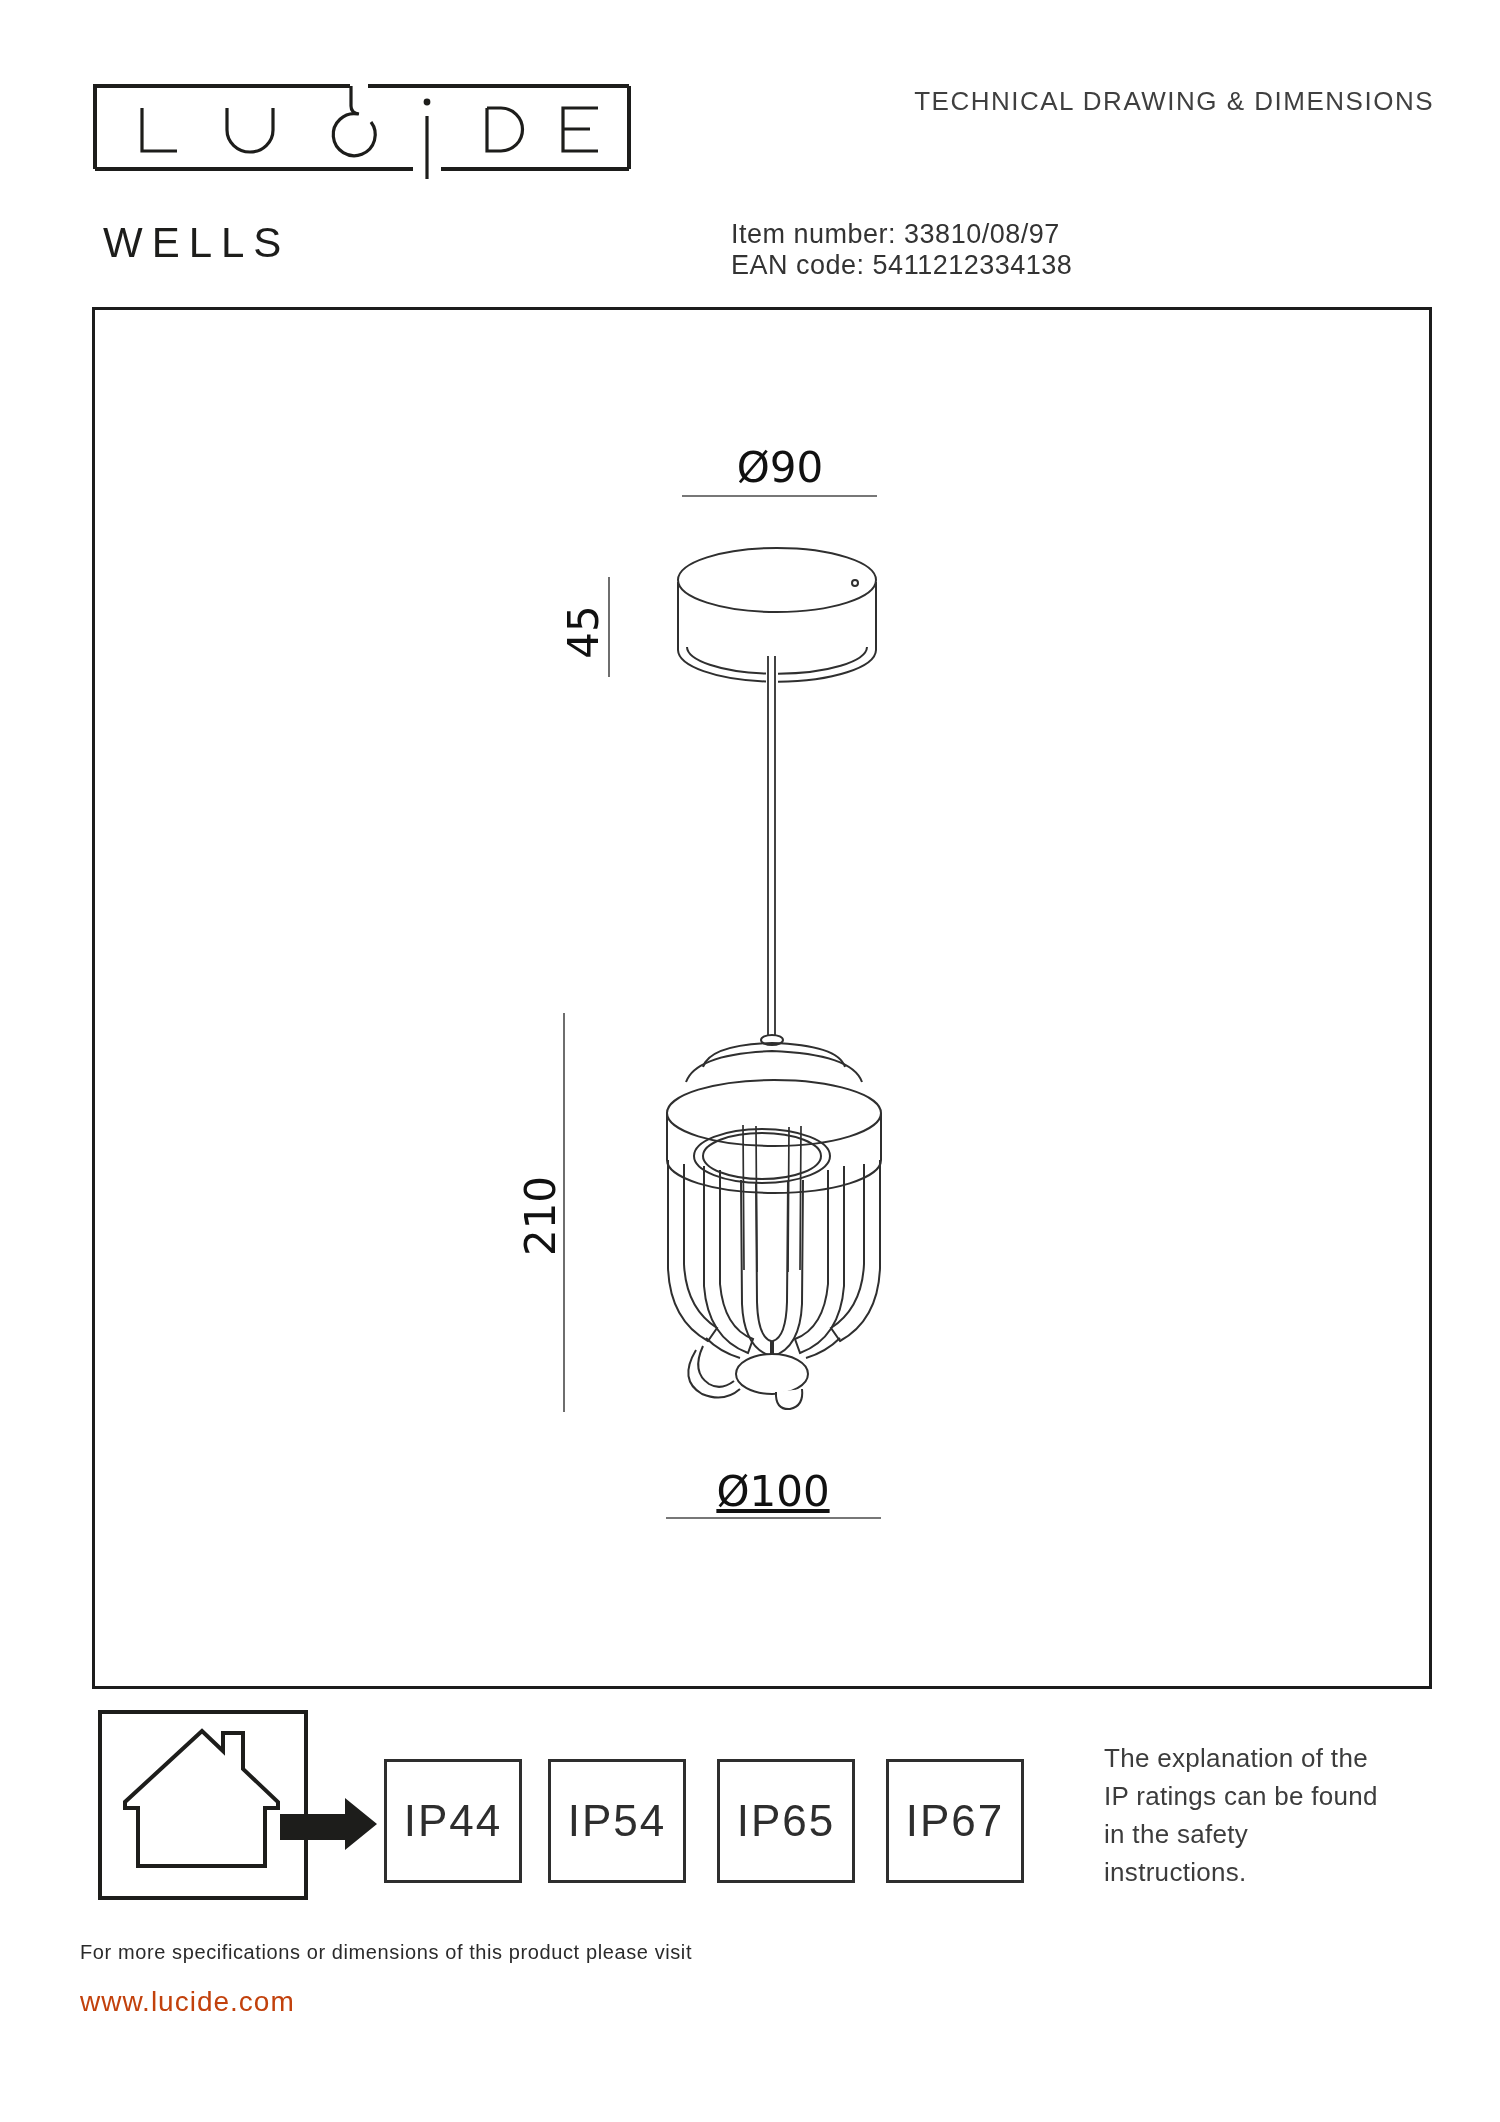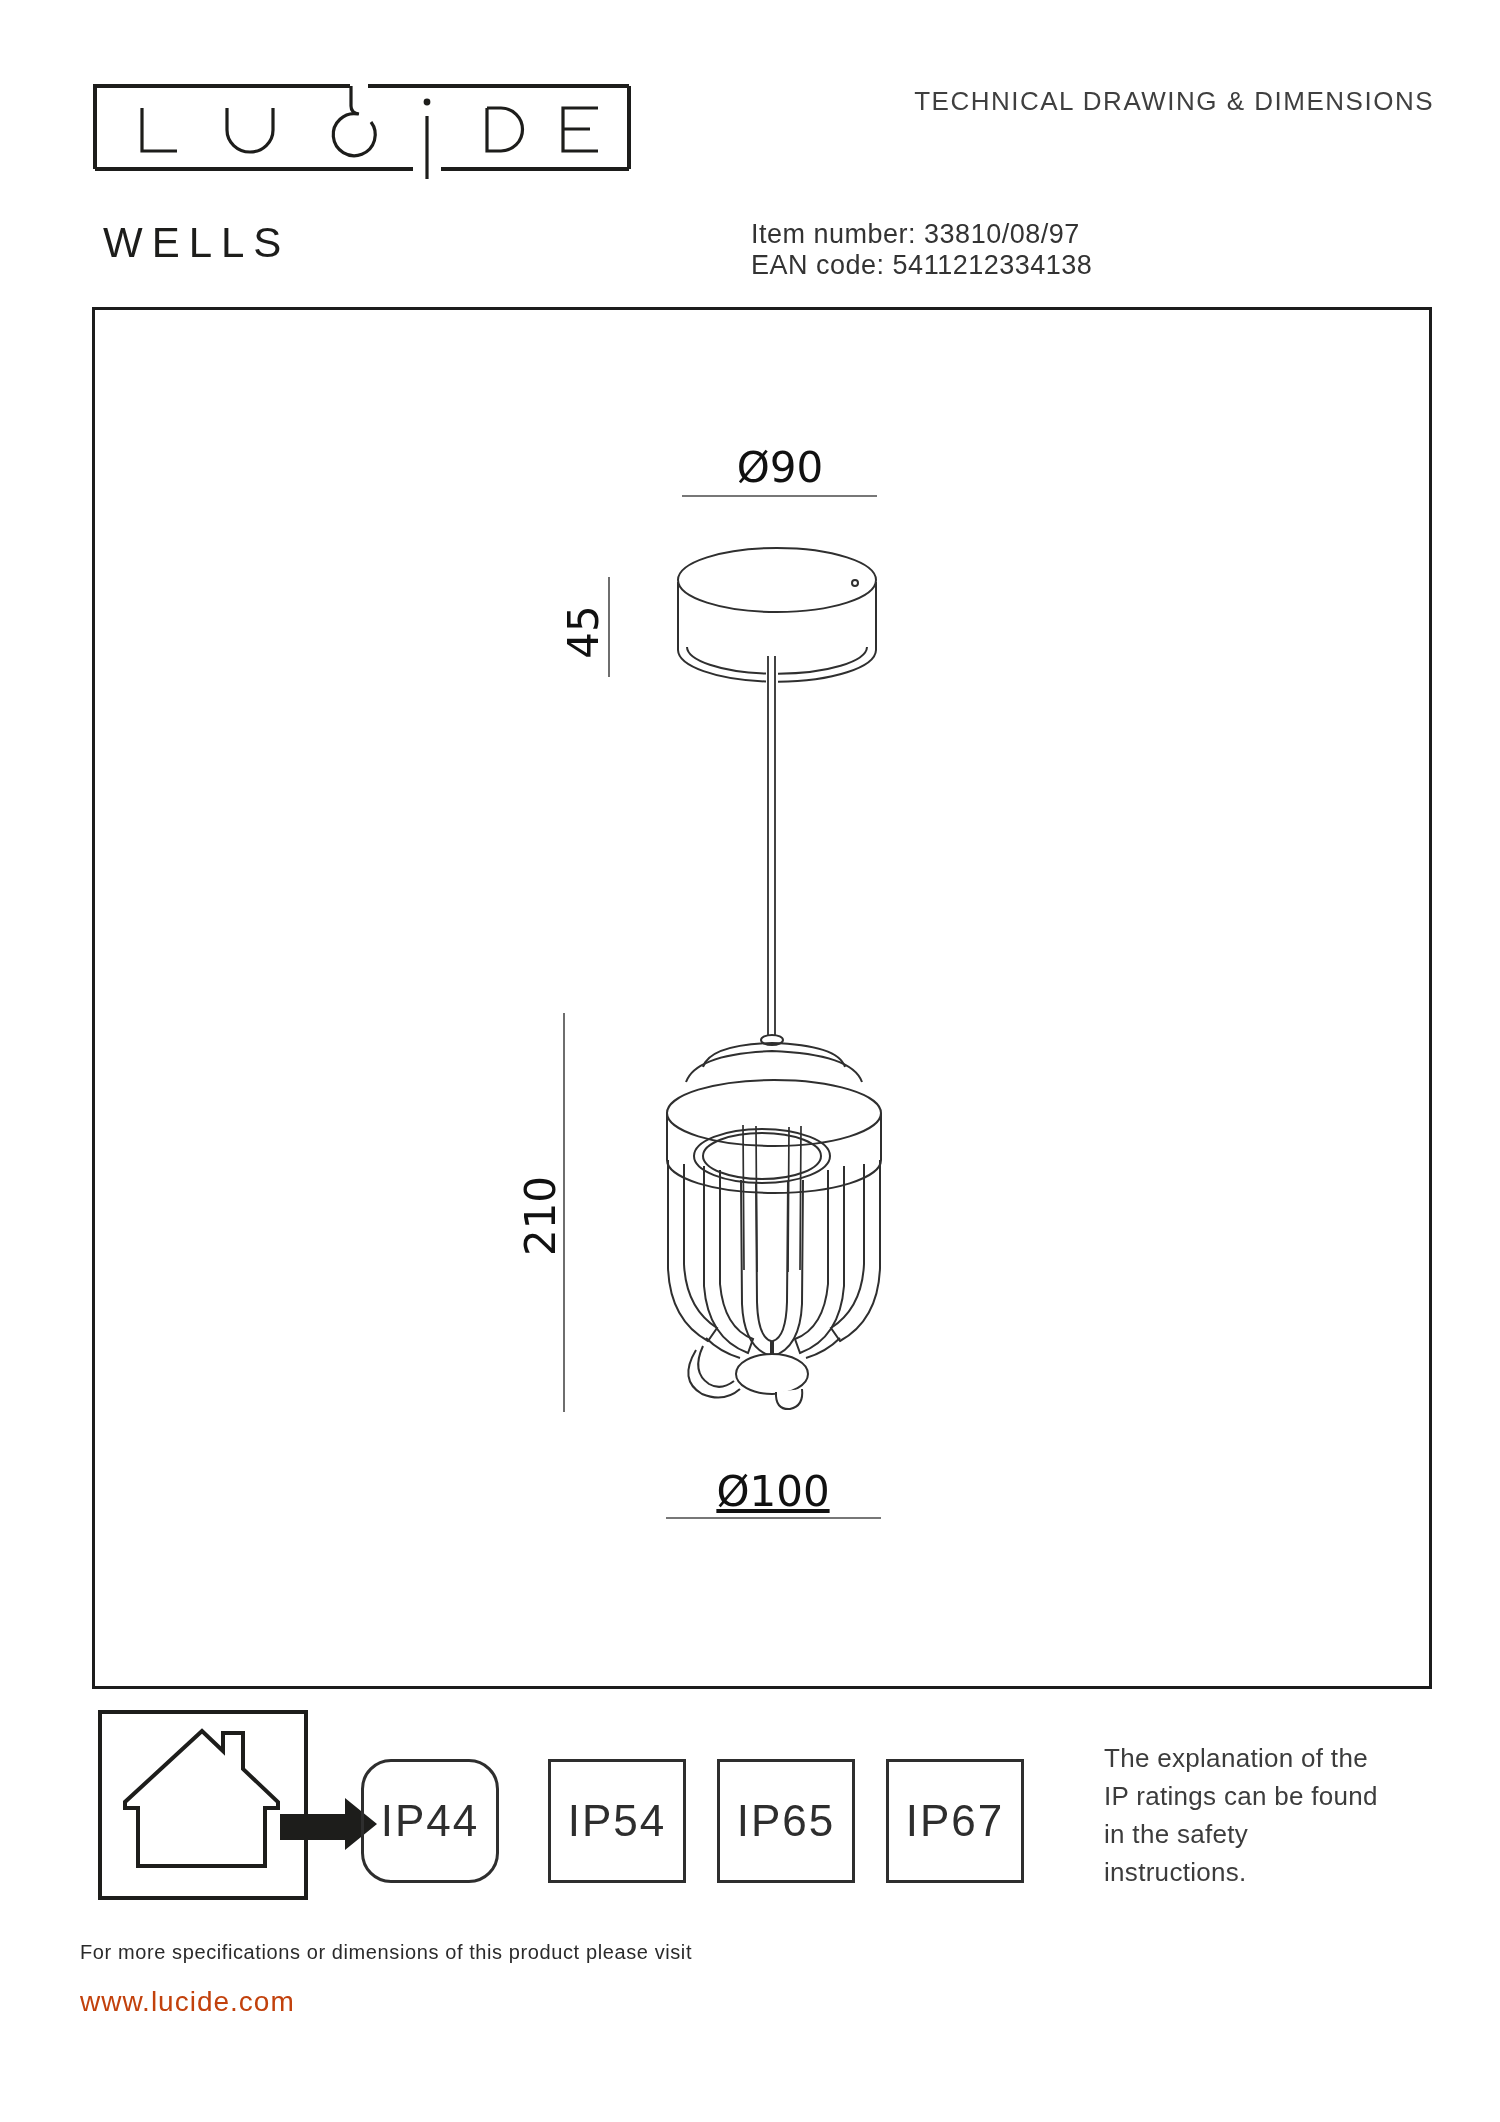--- a/index.html
+++ b/index.html
@@ -1,21 +1,21 @@
 <!DOCTYPE html>
 <html><head>
 <meta charset="utf-8">
 <style>
   html,body{margin:0;padding:0;background:#ffffff;}
   body{width:1500px;height:2122px;position:relative;font-family:"Liberation Sans",sans-serif;color:#2a2a2a;}
   .abs{position:absolute;}
   
   .doc-title{top:86px;right:66px;font-size:26px;letter-spacing:1.5px;color:#3f3f3f;font-weight:300;margin-left:17px;}
   .product-name{left:103px;top:219px;font-size:42px;letter-spacing:9px;color:#1d1d1b;font-weight:300;}
-  .codes{left:731px;top:219px;font-size:27px;line-height:31px;color:#333;font-weight:300;letter-spacing:0.5px;margin-left:20px;}
+  .codes{left:731px;top:219px;font-size:27px;line-height:31px;color:#333;font-weight:300;letter-spacing:0.5px;}
   
   .frame{left:92px;top:307px;width:1340px;height:1382px;border:3px solid #1c1c1c;box-sizing:border-box;background:#fff;}
   .dim-label{font-family:"DejaVu Sans",sans-serif;font-size:42px;color:#111;text-align:center;}
   .dim-rot{transform:rotate(-90deg);}
   
   .ip-box{top:1759px;width:138px;height:124px;border:3px solid #2e2e2e;box-sizing:border-box;display:flex;align-items:center;justify-content:center;font-size:44px;letter-spacing:2px;color:#2e2e2e;font-weight:300;}
   .note{left:1104px;top:1739px;font-size:26px;line-height:38px;color:#3c3c3c;font-weight:300;letter-spacing:0.3px;}
   .footer-line{left:80px;top:1941px;font-size:20px;color:#2a2a2a;font-weight:300;letter-spacing:0.6px;}
   .footer-site{left:80px;top:1986px;font-size:28px;color:#c2410c;font-weight:300;letter-spacing:1px;}
   
@@ -106,21 +106,21 @@
 <div class="abs dim-label dim-rot" style="left:544px;top:608px;width:80px;height:48px;line-height:48px;">45</div>
 <div class="abs dim-label dim-rot" style="left:481px;top:1192px;width:120px;height:48px;line-height:48px;">210</div>
 <div class="abs dim-label" style="left:673px;top:1468px;width:200px;line-height:48px;text-decoration:underline;">Ø100</div>
 
 <svg class="abs" style="left:96px;top:1708px;" width="290" height="196" viewBox="96 1708 290 196">
   <rect x="100" y="1712" width="206" height="186" fill="none" stroke="#1d1d1b" stroke-width="4"></rect>
   <path fill="none" stroke="#1d1d1b" stroke-width="4" stroke-linejoin="miter" d="M202,1731 L125,1802 L125,1808 L138,1808 L138,1866 L265,1866 L265,1808 L278,1808 L278,1802 L243,1769 L243,1733 L223,1733 L223,1751 Z"></path>
   <polygon fill="#1d1d1b" points="280,1814 345,1814 345,1798 377,1824 345,1850 345,1840 280,1840"></polygon>
 </svg>
 
-<div class="abs ip-box" style="left:361px;border-radius:30px;">
+<div class="abs ip-box" style="left:384px;">
     <span>IP44</span>
   </div>
 <div class="abs ip-box" style="left:548px;text-align:center;">
     <span>IP54</span>
   </div>
 <div class="abs ip-box" style="left:717px;">
     <span>IP65</span>
   </div>
 <div class="abs ip-box" style="left:886px;">
     <span>IP67</span>

